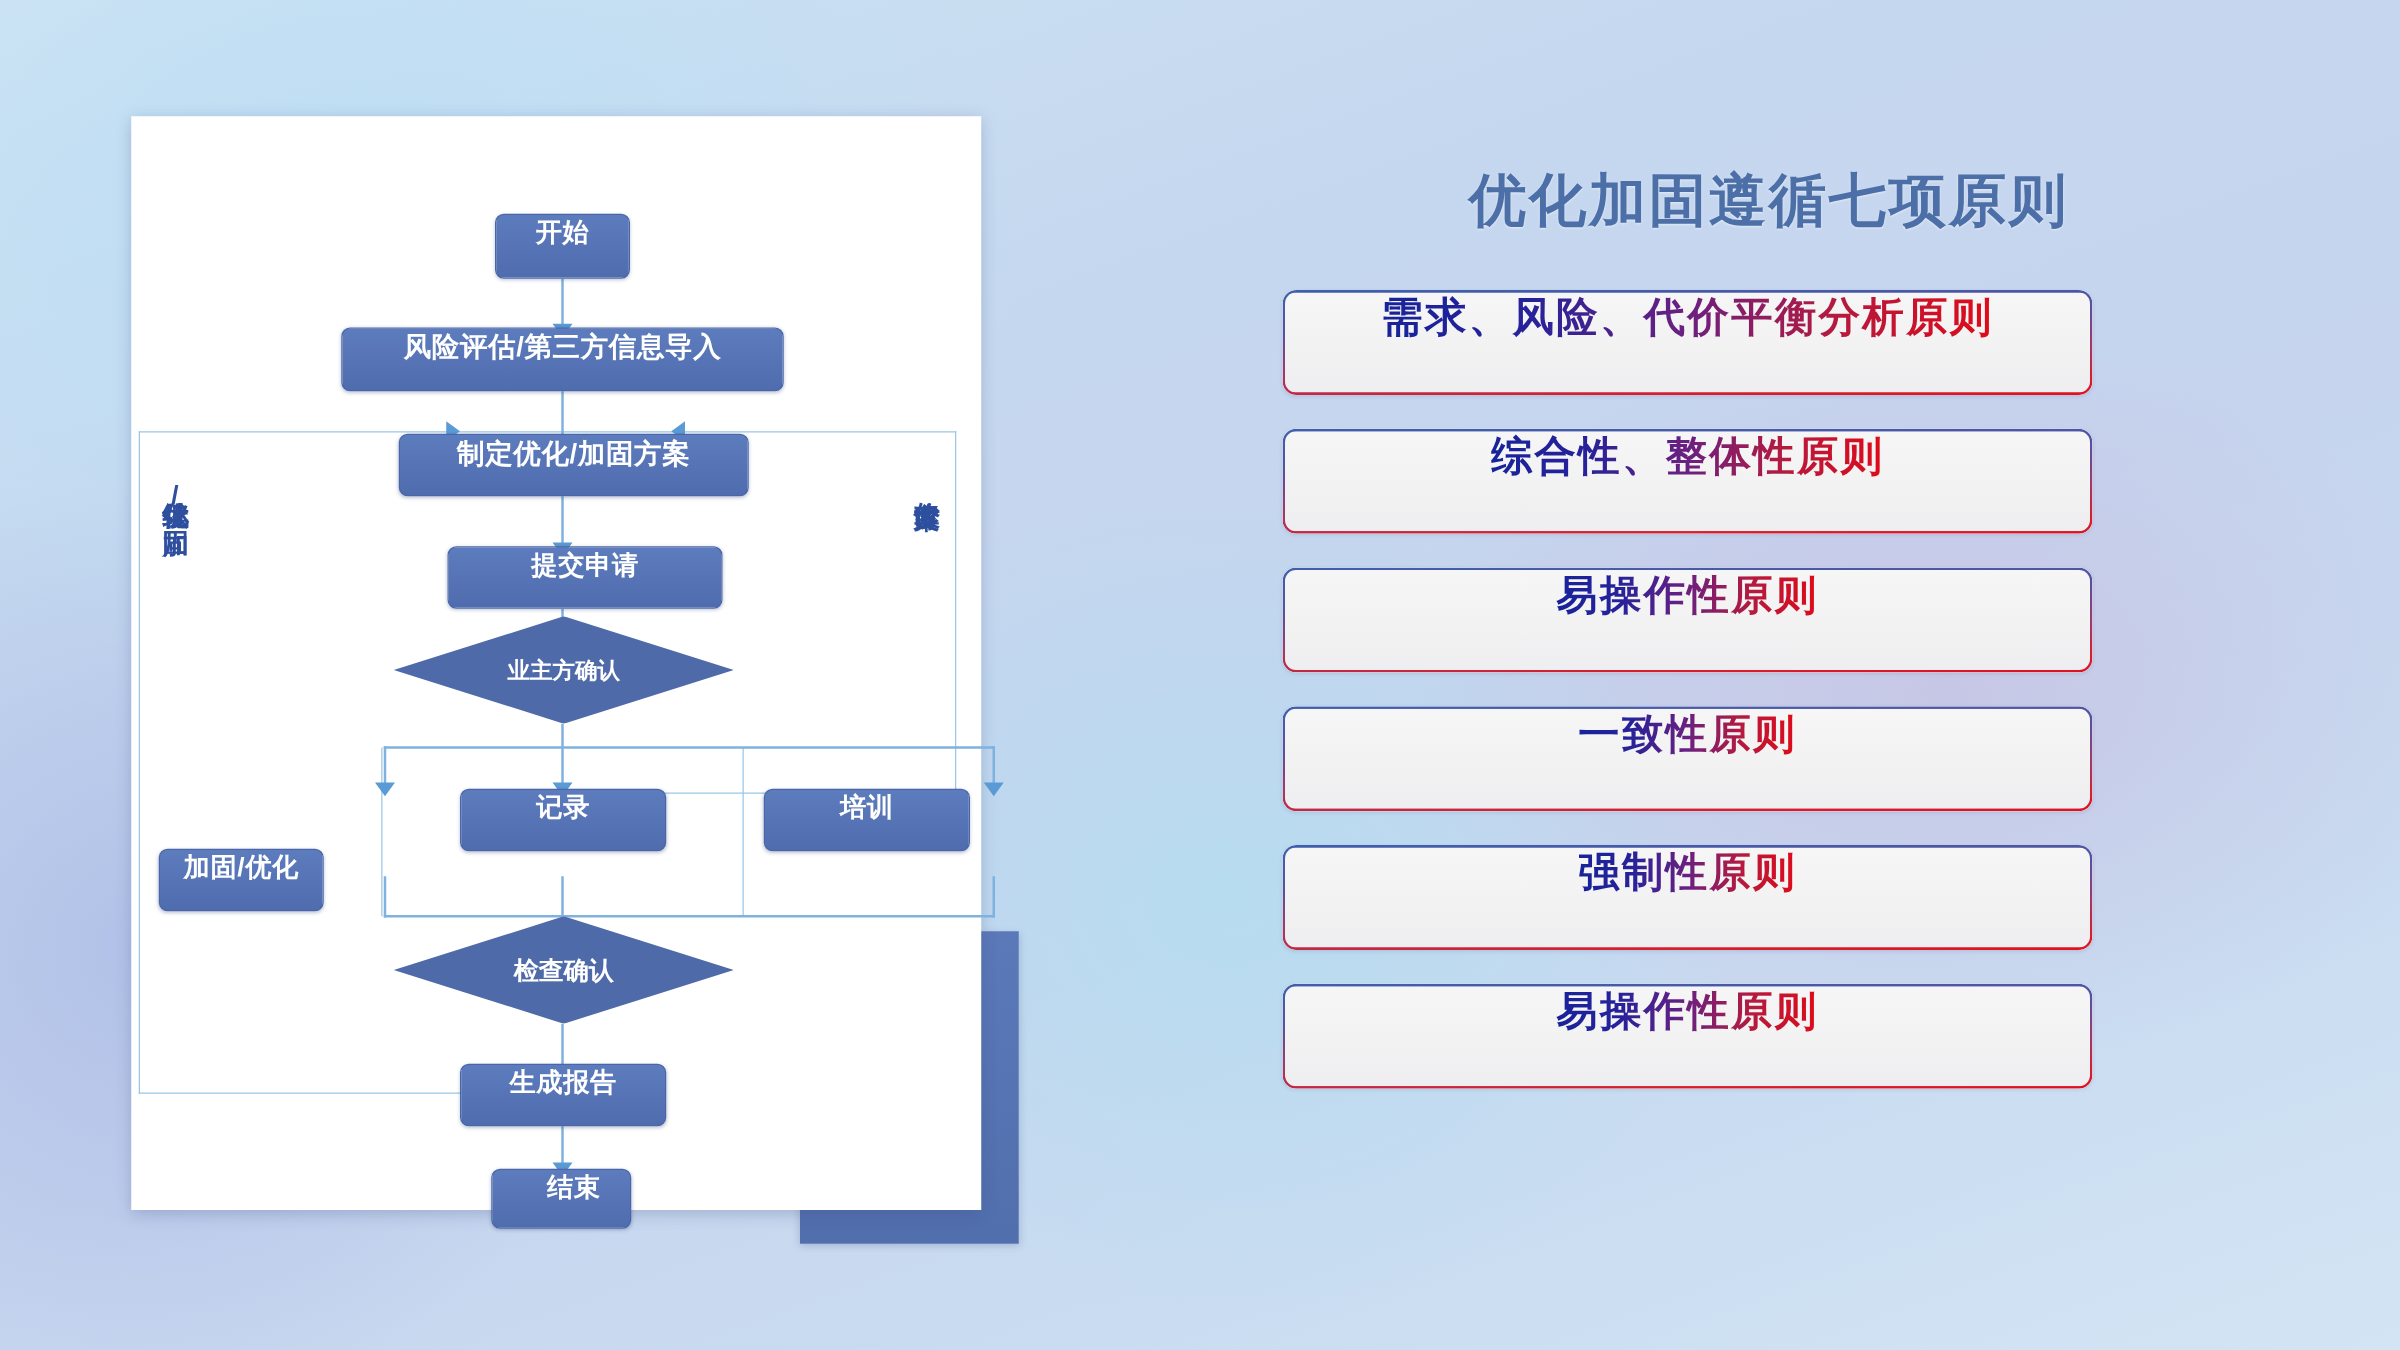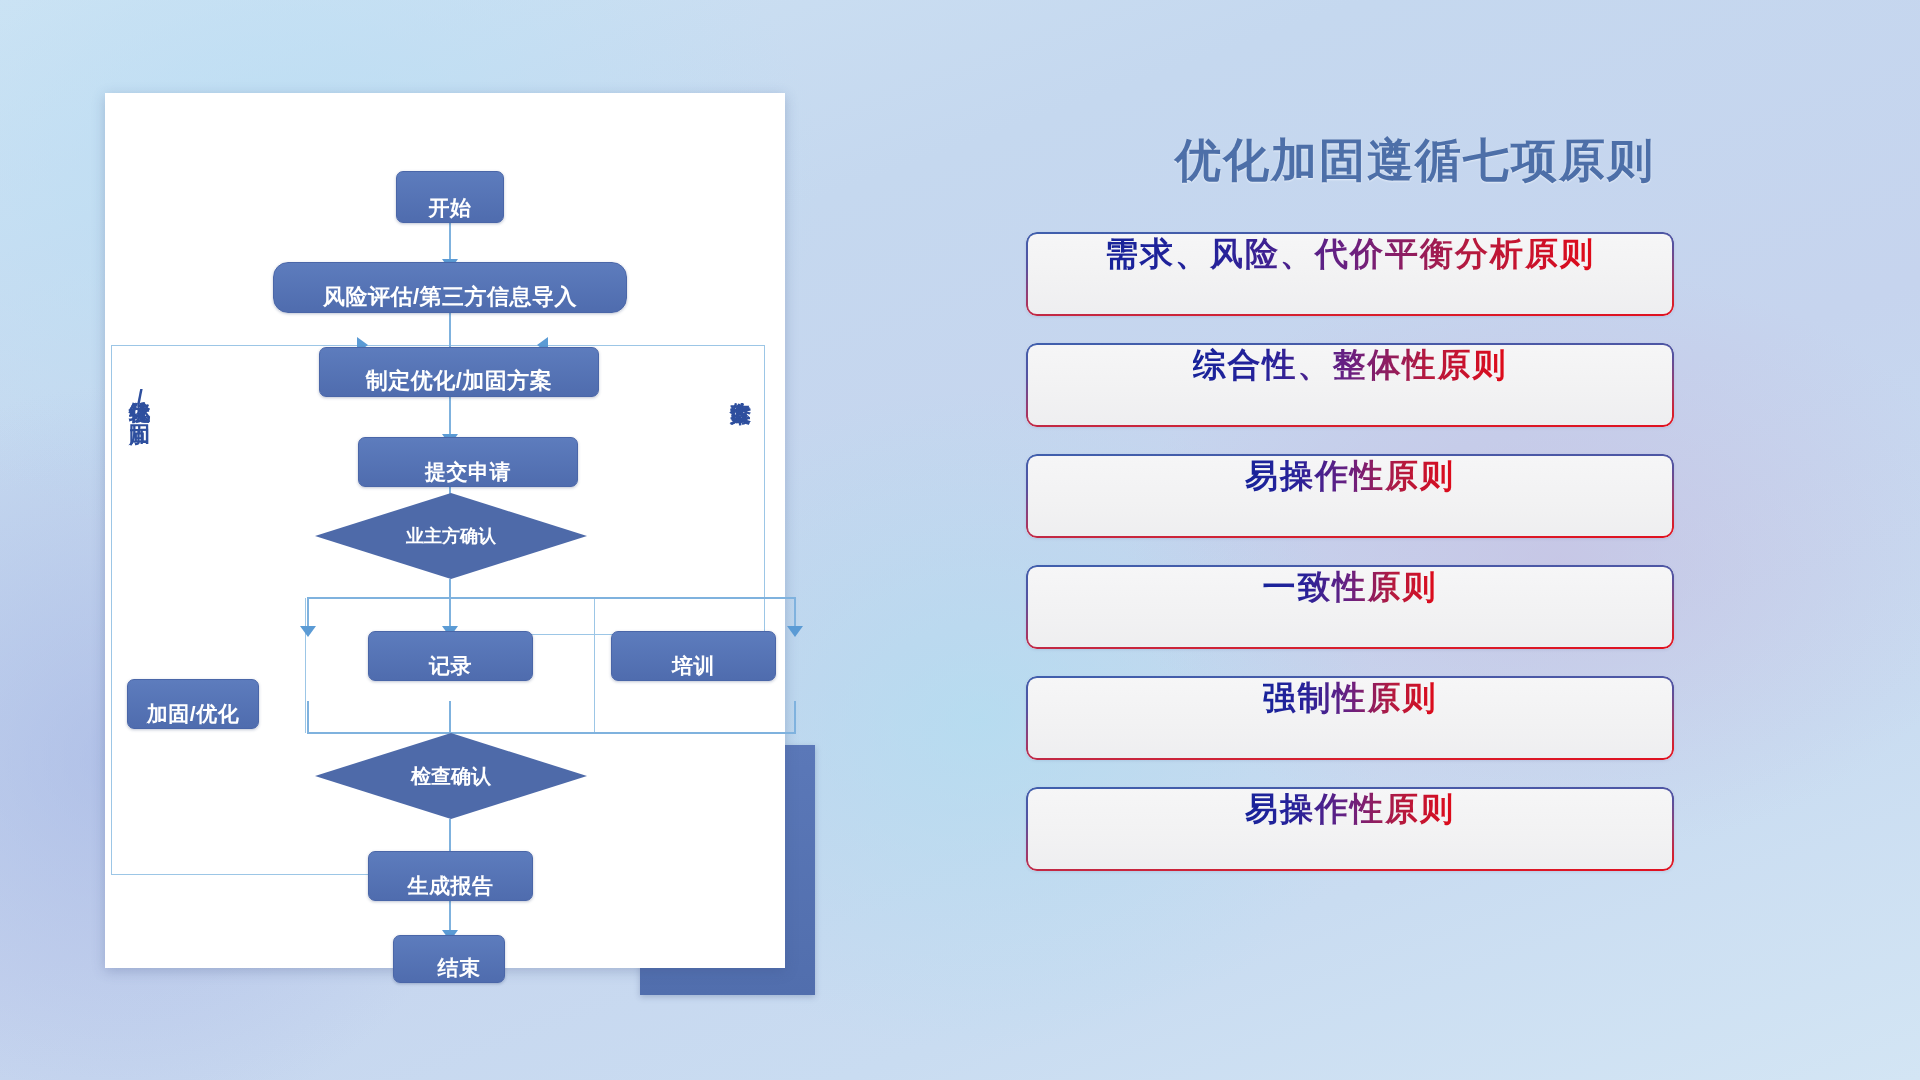--- a/index.html
+++ b/index.html
@@ -46,21 +46,21 @@
 
   
   .node {
     position: absolute;
     background: linear-gradient(180deg, #5d7cbd 0%, #4f6cae 100%);
     border: 1px solid #4a66a8;
     border-radius: 7px;
     color: #ffffff;
     font-weight: bold;
     display: flex;
-    align-items: flex-end;
+    align-items: flex-start;
     justify-content: center;
     white-space: nowrap;
     letter-spacing: 0.5px;
     box-shadow: 0 1px 3px rgba(40,60,110,0.30);
   }
 
   
   .diamond {
     position: absolute;
     background: #4e6aa9;
@@ -210,21 +210,21 @@
     <div class="arrow right" style="left:252px; top:244px;"></div>
     <div class="arrow left" style="left:432px; top:244px;"></div>
 
     <div class="vlabel" style="left:24px; top:292px;">继续优化/加固</div>
     <div class="vlabel" style="left:625px; top:292px;">方案修改</div>
 
     <div class="node" style="left:291px; top:78px; width:108px; height:52px; font-size:21px;">
       <span>开始</span>
     </div>
 
-    <div class="node" style="left:168px; top:169px; width:354px; height:51px; font-size:22px;border-radius:15px;">
+    <div class="node" style="left:168px; top:169px; width:354px; height:51px; font-size:22px;">
       <span>风险评估/第三方信息导入</span>
     </div>
 
     <div class="node" style="left:214px; top:254px; width:280px; height:50px; font-size:22px;">
       <span>制定优化/加固方案</span>
     </div>
 
     <div class="node" style="left:253px; top:344px; width:220px; height:50px; font-size:21px;">
       <span>提交申请</span>
     </div>

